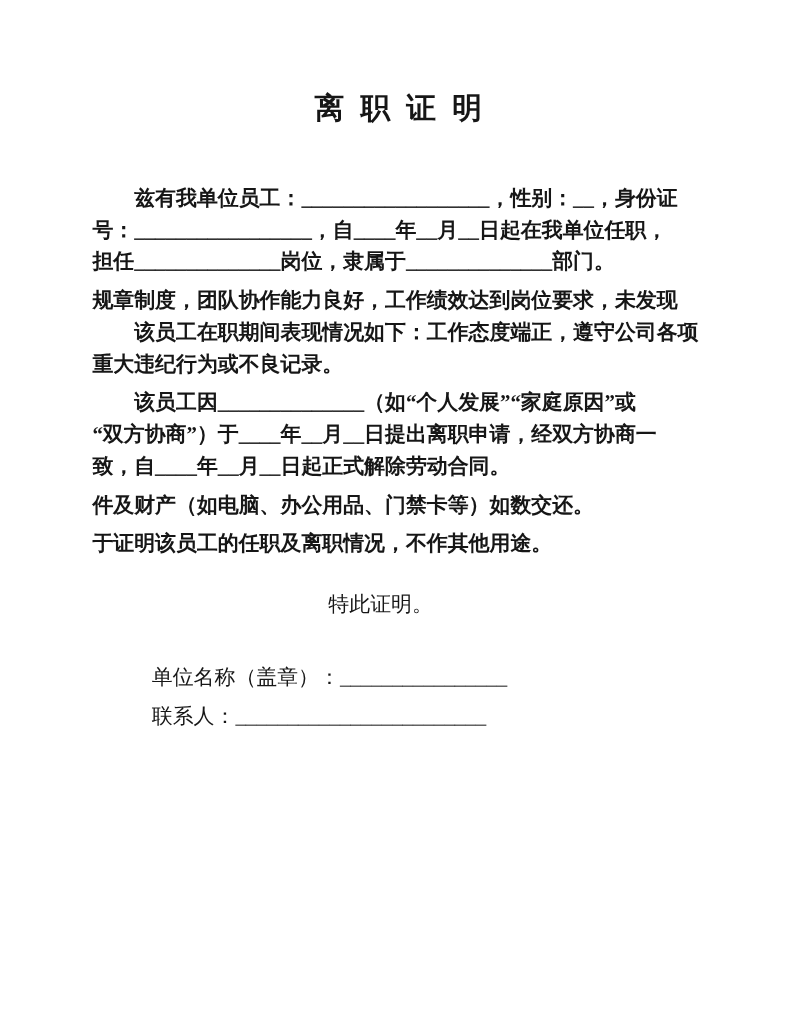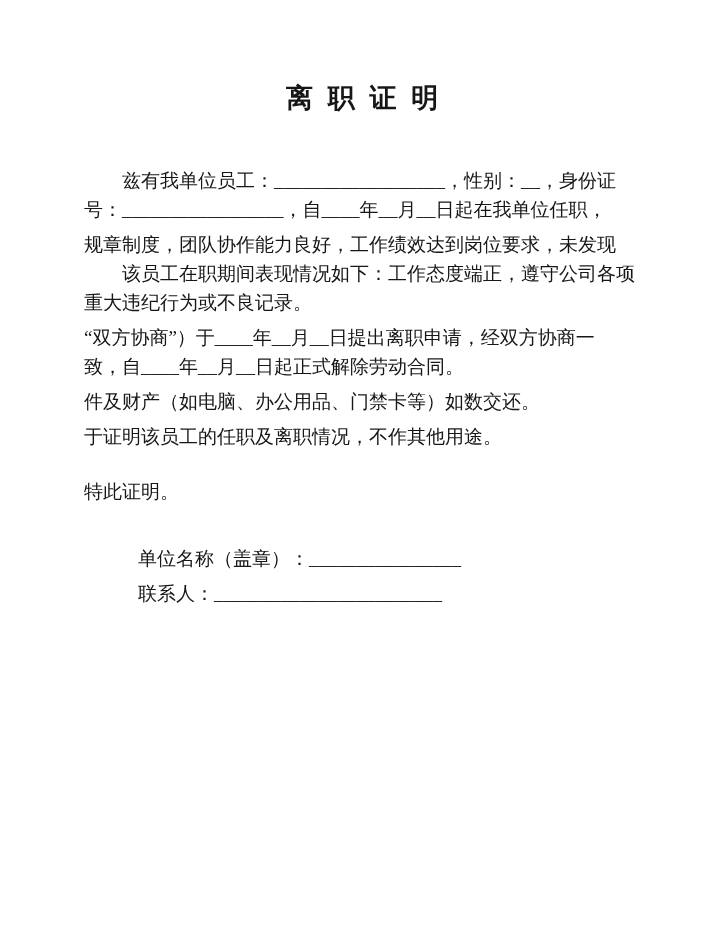--- a/index.html
+++ b/index.html
@@ -29,32 +29,33 @@
     font-size: 27px;
     font-weight: bold;
     line-height: 36px;
     text-align: center;
     letter-spacing: 4px;
     margin-bottom: 50px;
     white-space: pre;
   }
   .para {
     margin: 0 0 6px 0;
+    font-weight: bold;
   }
   .line {
     font-size: 19px;
     line-height: 29px;
     white-space: pre;
   }
   .indent {
     padding-left: 38px; 
   }
   .closing {
     margin-top: 26px;
-    text-align: left;
+    text-align: center;
     padding-right: 36px;
   }
   .sig-block {
     margin-top: 38px;
   }
   .sig-line {
     font-size: 19px;
     line-height: 29px;
     font-weight: normal;
     padding-left: 54px;
@@ -66,30 +67,32 @@
 <body>
 
 <div class="page">
   <div class="content">
 
     <div class="doc-title">离 职 证 明</div>
 
     <div class="para">
       <div class="line indent">兹有我单位员工：__________________，性别：__，身份证</div>
       <div class="line">号：_________________，自____年__月__日起在我单位任职，</div>
+      <div class="line">担任______________岗位，隶属于______________部门。</div>
     </div>
 
 
     <div class="para">
       <div class="line">规章制度，团队协作能力良好，工作绩效达到岗位要求，未发现</div>
       <div class="line indent">该员工在职期间表现情况如下：工作态度端正，遵守公司各项</div>
       <div class="line">重大违纪行为或不良记录。</div>
     </div>
 
     <div class="para">
+      <div class="line indent">该员工因______________（如“个人发展”“家庭原因”或</div>
       <div class="line">“双方协商”）于____年__月__日提出离职申请，经双方协商一</div>
       <div class="line">致，自____年__月__日起正式解除劳动合同。</div>
     </div>
 
     <div class="para">
       <div class="line">件及财产（如电脑、办公用品、门禁卡等）如数交还。</div>
     </div>
 
     <div class="para">
       <div class="line">于证明该员工的任职及离职情况，不作其他用途。</div>

